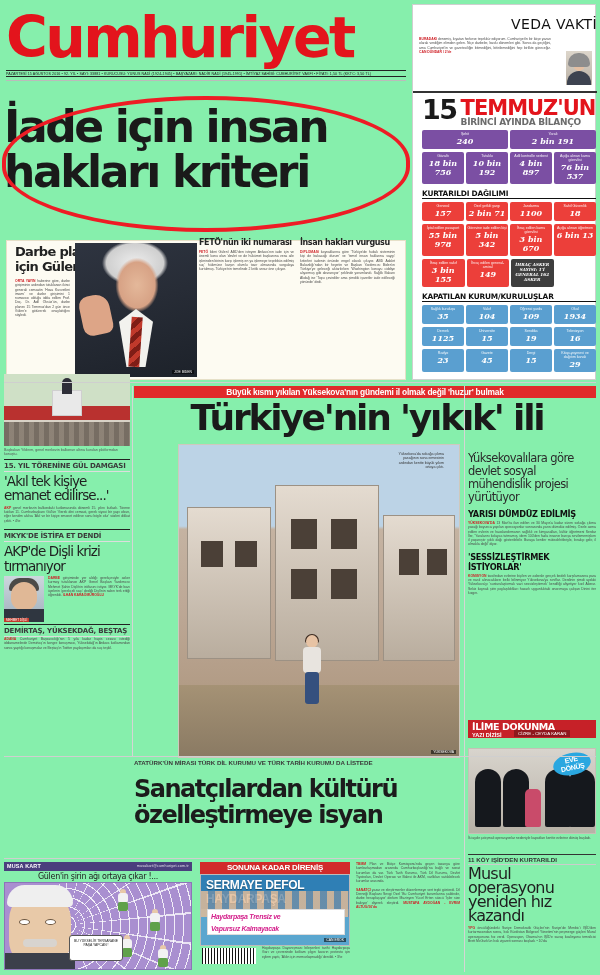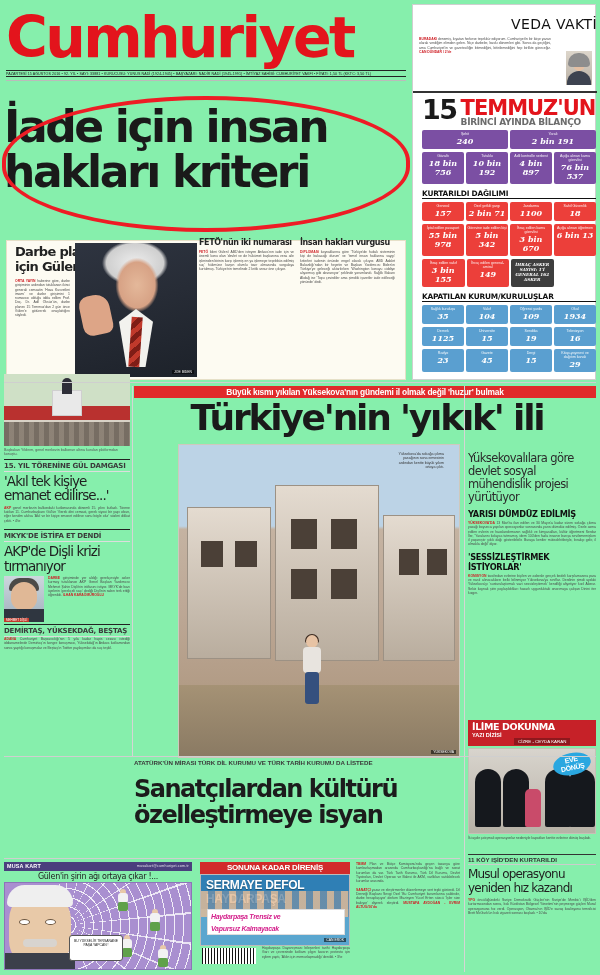--- a/index.html
+++ b/index.html
@@ -256,41 +256,41 @@
     background: #fff; border: 1px solid #ddd; color: #d4218c; font-weight: bold;
     font-style: italic; font-size: 7px; line-height: 12px; padding: 1px 3px; letter-spacing: -.3px; }
   .direnis-photo .top-txt { position: absolute; left: 5px; top: 3px; color: #fff; font-weight: bold;
     font-size: 12px; letter-spacing: -.3px; text-shadow: 0 1px 1px rgba(0,0,0,.4); }
   .direnis-photo .heads { position: absolute; left: 0; top: 16px; width: 100%; height: 26px;
     background: repeating-linear-gradient(90deg, #e0bb98 0 7px, #6f8fa8 7px 14px); opacity: .85; }
   .barcode { position: absolute; left: 202px; top: 948px; width: 54px; height: 16px;
     background: repeating-linear-gradient(90deg, #111 0 1px, #fff 1px 3px); }
 
   
-  .ilime { position: absolute; left: 468px; top: 720px; width: 128px; height: 26px;
+  .ilime { position: absolute; left: 468px; top: 720px; width: 128px; height: 18px;
     background: #c62128; color: #fff; overflow: hidden; }
   .ilime .t1 { font-family: "DejaVu Sans", sans-serif; font-weight: bold; font-size: 9.5px;
     letter-spacing: -.4px; padding: 1px 0 0 4px; }
   .ilime .t2 { font-size: 5.6px; font-weight: bold; padding-left: 4px; line-height: 6px; }
   .ilime .t3 { position: absolute; left: 46px; bottom: 1px; font-size: 4.4px; color: #fff;
     background: #8e181d; padding: 1px 4px; }
   .eve-photo { position: absolute; left: 468px; top: 748px; width: 128px; height: 86px;
     background: linear-gradient(#d8d4cd, #b7b1a6); overflow: hidden; border: 1px solid #c6c0b6; }
   .eve-photo .w { position: absolute; bottom: 6px; width: 26px; height: 58px;
     background: #15181d; border-radius: 13px 13px 2px 2px; }
   .eve-photo .child { position: absolute; left: 56px; bottom: 6px; width: 16px; height: 38px;
     background: #c94b6a; border-radius: 5px 5px 2px 2px; }
   .eve-badge { position: absolute; right: 4px; top: 4px; width: 38px; height: 22px;
     background: #2aa7e0; color: #fff; font-weight: bold; font-size: 7px; line-height: 8px;
     text-align: center; border-radius: 50%; padding-top: 3px; transform: rotate(-12deg);
     letter-spacing: -.3px; }
   .musul { position: absolute; left: 468px; top: 854px; width: 128px; }
   .musul .kick { font-weight: bold; font-size: 6.2px; color: #333;
     border-top: 1px solid #333; border-bottom: 1px solid #ccc; padding: 1px 0; }
-  .musul h3 { font-family: "DejaVu Sans", sans-serif; font-weight: normal; font-size: 12px;
+  .musul h3 { font-family: "DejaVu Sans", sans-serif; font-weight: normal; font-size: 16px;
     line-height: 14px; letter-spacing: -.8px; color: #1f1f1f; margin: 2px 0 3px; }
 
   
   .vline { position: absolute; width: 1px; background: #d5d5d5; }
   .hline { position: absolute; height: 1px; background: #cfcfcf; }
   .atat-bar { position: absolute; left: 134px; top: 758px; width: 336px; height: 9px;
     font-weight: bold; font-size: 6.2px; line-height: 9px; color: #3a3a3a; }
   .sanat-col { position: absolute; left: 356px; top: 862px; width: 104px; }
 </style>
 </head>

